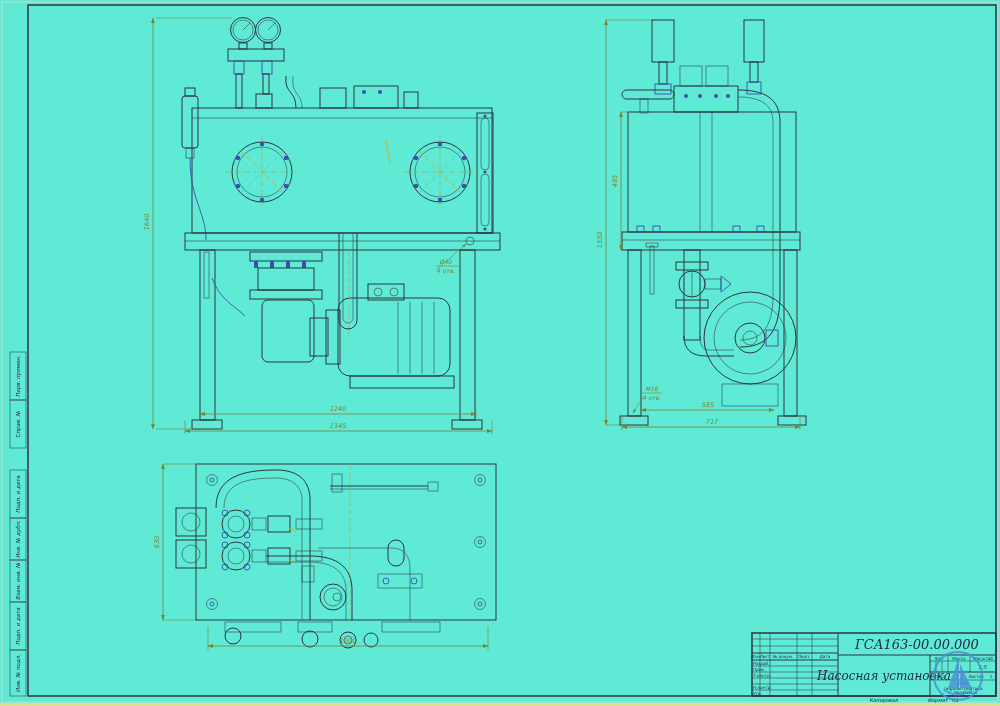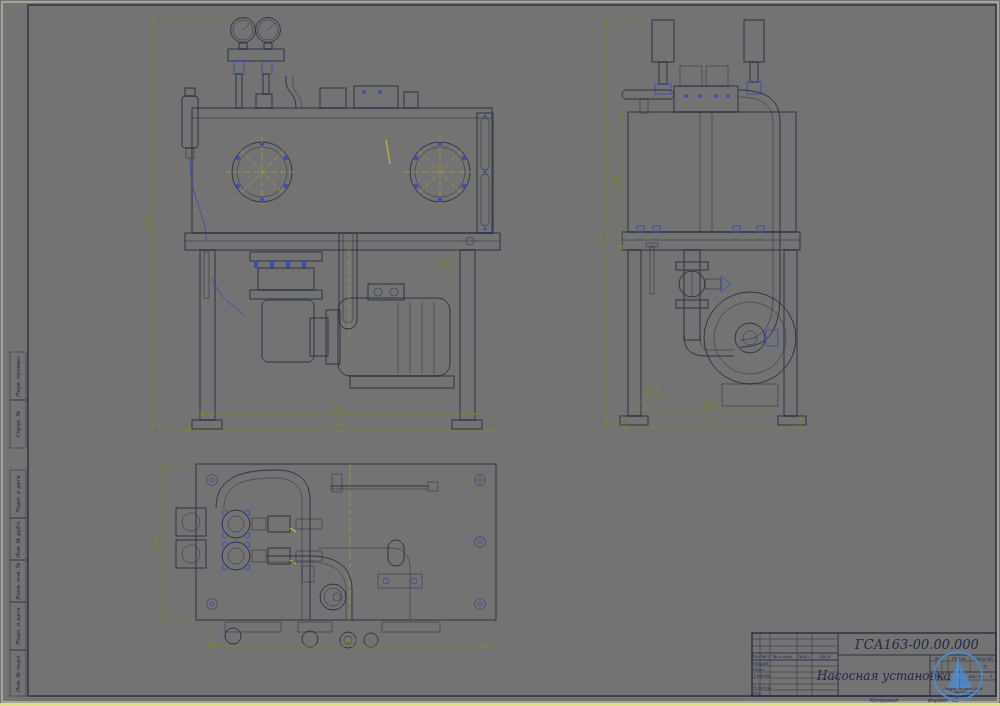--- a/index.html
+++ b/index.html
@@ -1,16 +1,16 @@
 <!DOCTYPE html>
 <html><head>
 <meta charset="utf-8">
 <style>
   html,body{margin:0;padding:0;background:#fcfcf2;}
-  #sheet{position:relative;width:1000px;height:706px;background:#737373;overflow:hidden;
+  #sheet{position:relative;width:1000px;height:706px;background:#5eead4;overflow:hidden;
          font-family:"DejaVu Sans",sans-serif;}
   svg{display:block}
   .ln  {stroke:#2e3444;fill:none;stroke-width:1;}
   .lnt {stroke:#2e3444;fill:none;stroke-width:.55;}
   .lnb {stroke:#2e3444;fill:none;stroke-width:1.5;}
   .blu {stroke:#3b4fae;fill:none;stroke-width:.9;}
   .blf {fill:#3b4fae;stroke:none;}
   .dim {stroke:#7c8435;fill:none;stroke-width:.8;}
   .ext {stroke:#7c8435;fill:none;stroke-width:.6;}
   .dtx {fill:#7c8435;font:italic 6.5px "DejaVu Sans",sans-serif;}

